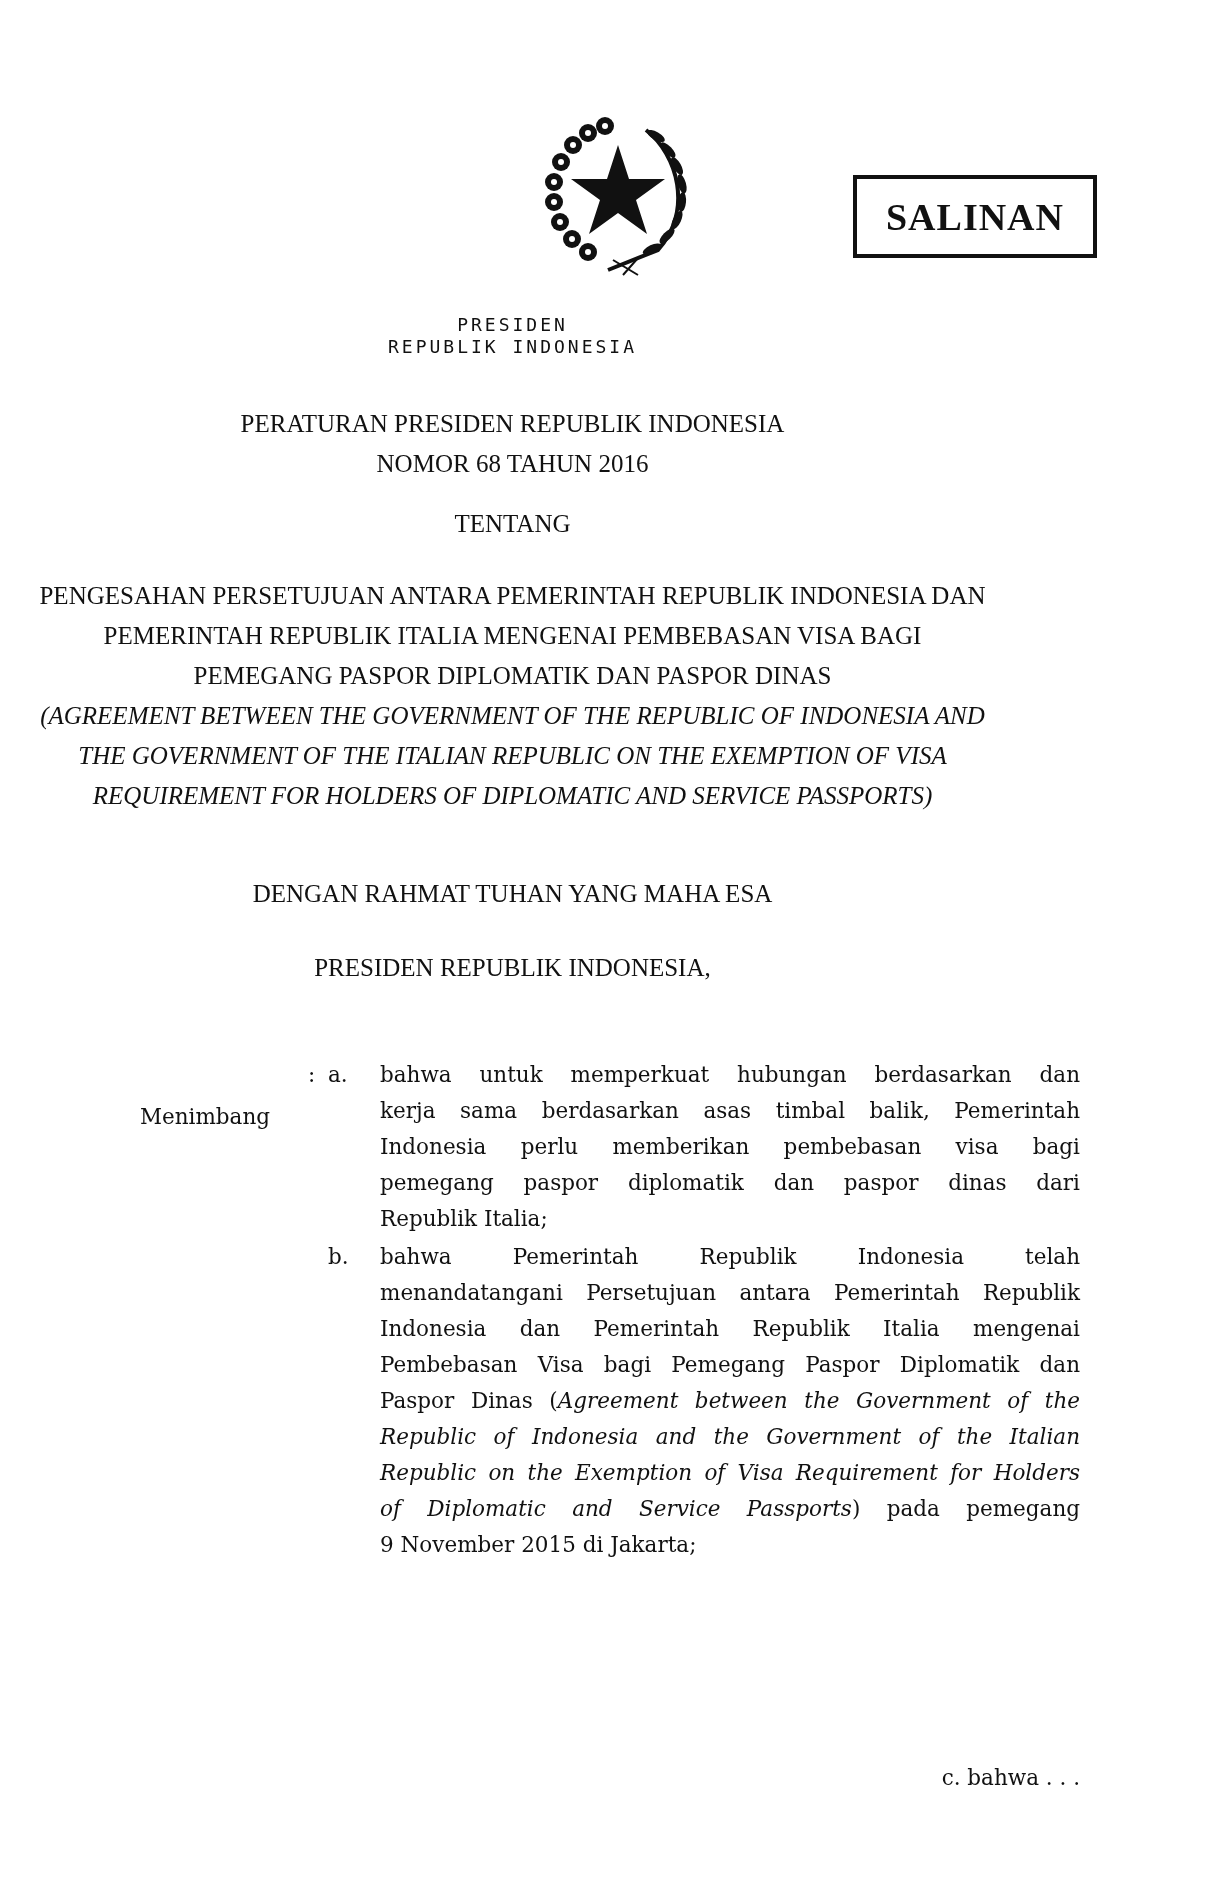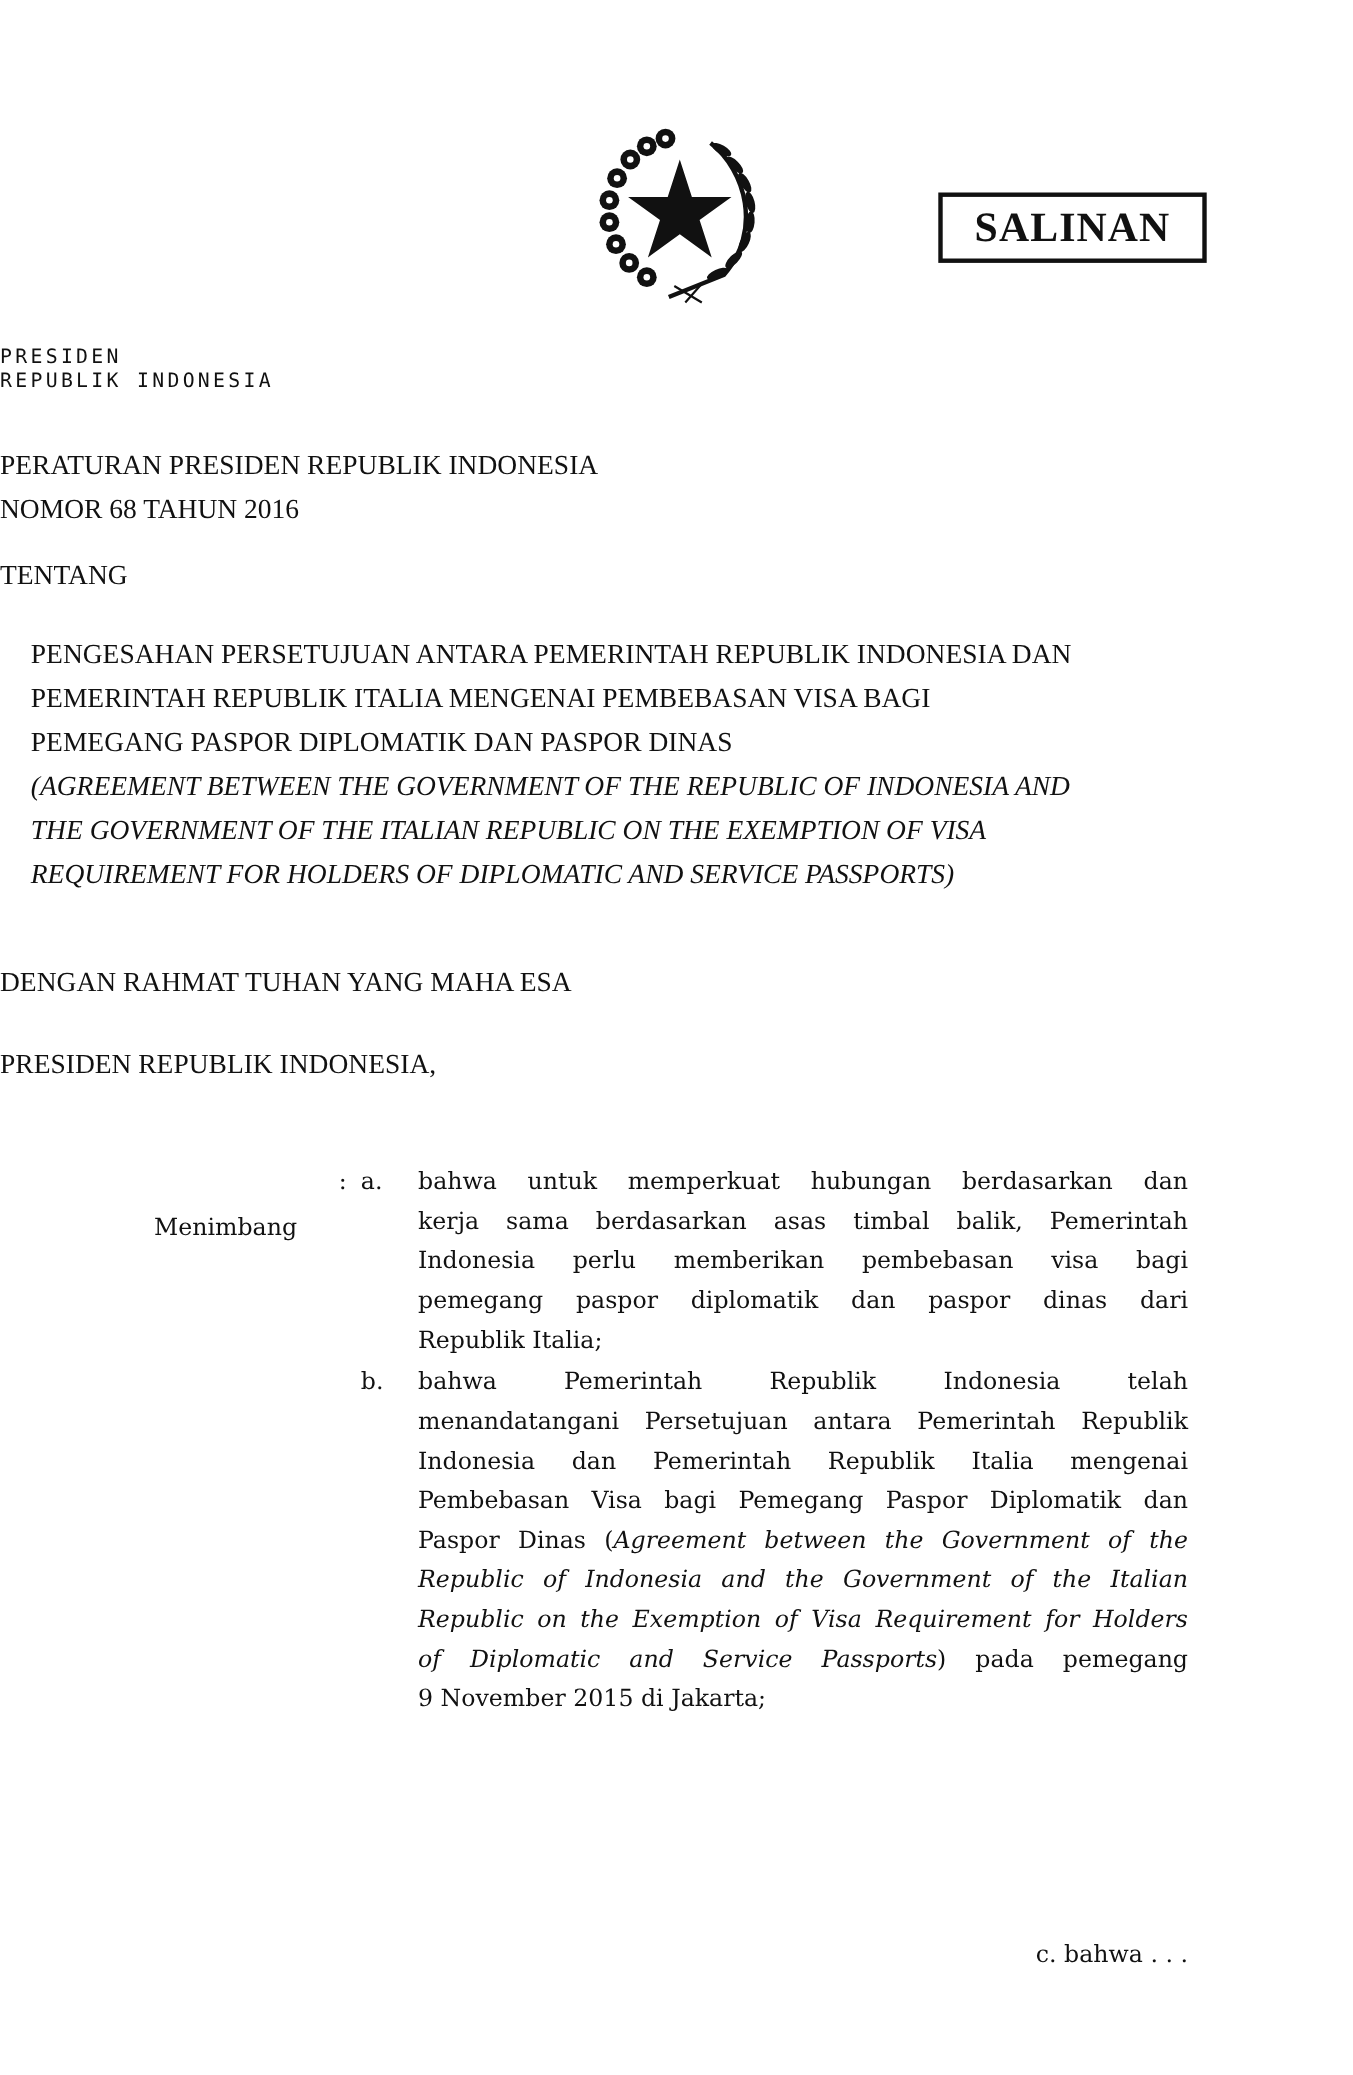--- a/index.html
+++ b/index.html
@@ -1,29 +1,29 @@
 <!DOCTYPE html>
 <html><head>
 <meta charset="utf-8">
 <style>
   html, body { margin: 0; padding: 0; background: #ffffff; }
   body { width: 1230px; height: 1886px; position: relative; overflow: hidden;
          color: #111111; font-family: "DejaVu Serif", serif; }
   .abs { position: absolute; }
-  .center { left: 0; width: 1025px; }
+  .center { left: 0; width: 1025px; text-align: center; }
   .emblem { left: 528px; top: 100px; width: 180px; height: 180px; }
-  .salinan-box { left: 853px; top: 175px; width: 244px; height: 64px;
+  .salinan-box { left: 853px; top: 175px; width: 244px; height: 83px;
                  border: 4px solid #111; box-sizing: border-box;
                  display: flex; align-items: center; justify-content: center; }
   .salinan-text { font-family: "Liberation Serif", serif; font-weight: bold;
                   font-size: 38px; letter-spacing: 1px; }
   .presiden-label { font-family: "DejaVu Sans Mono", monospace; font-size: 18px;
                     letter-spacing: 3px; line-height: 22px; }
   .title { font-family: "Liberation Serif", serif; font-size: 25px; line-height: 36px; }
-  .heading-line { font-family: "Liberation Serif", serif; font-size: 25px; line-height: 36px; padding-left: 28px; }
+  .heading-line { font-family: "Liberation Serif", serif; font-size: 25px; line-height: 36px; }
   .italic-line { font-style: italic; }
   .body-text { font-family: "DejaVu Serif", serif; font-size: 21.5px; line-height: 36px; }
   .lbl { left: 140px; top: 1057px; margin-top: 42px; }
   .colon { left: 308px; top: 1057px; }
   .item-letter { left: 328px; }
   .item-body { left: 380px; width: 700px; text-align: justify; text-align-last: left; }
   .item-body em { font-style: italic; }
   .cont { right: 150px; top: 1760px; }
   .line { display: block; text-align: justify; text-align-last: justify; }
   .line.last { text-align-last: left; }

